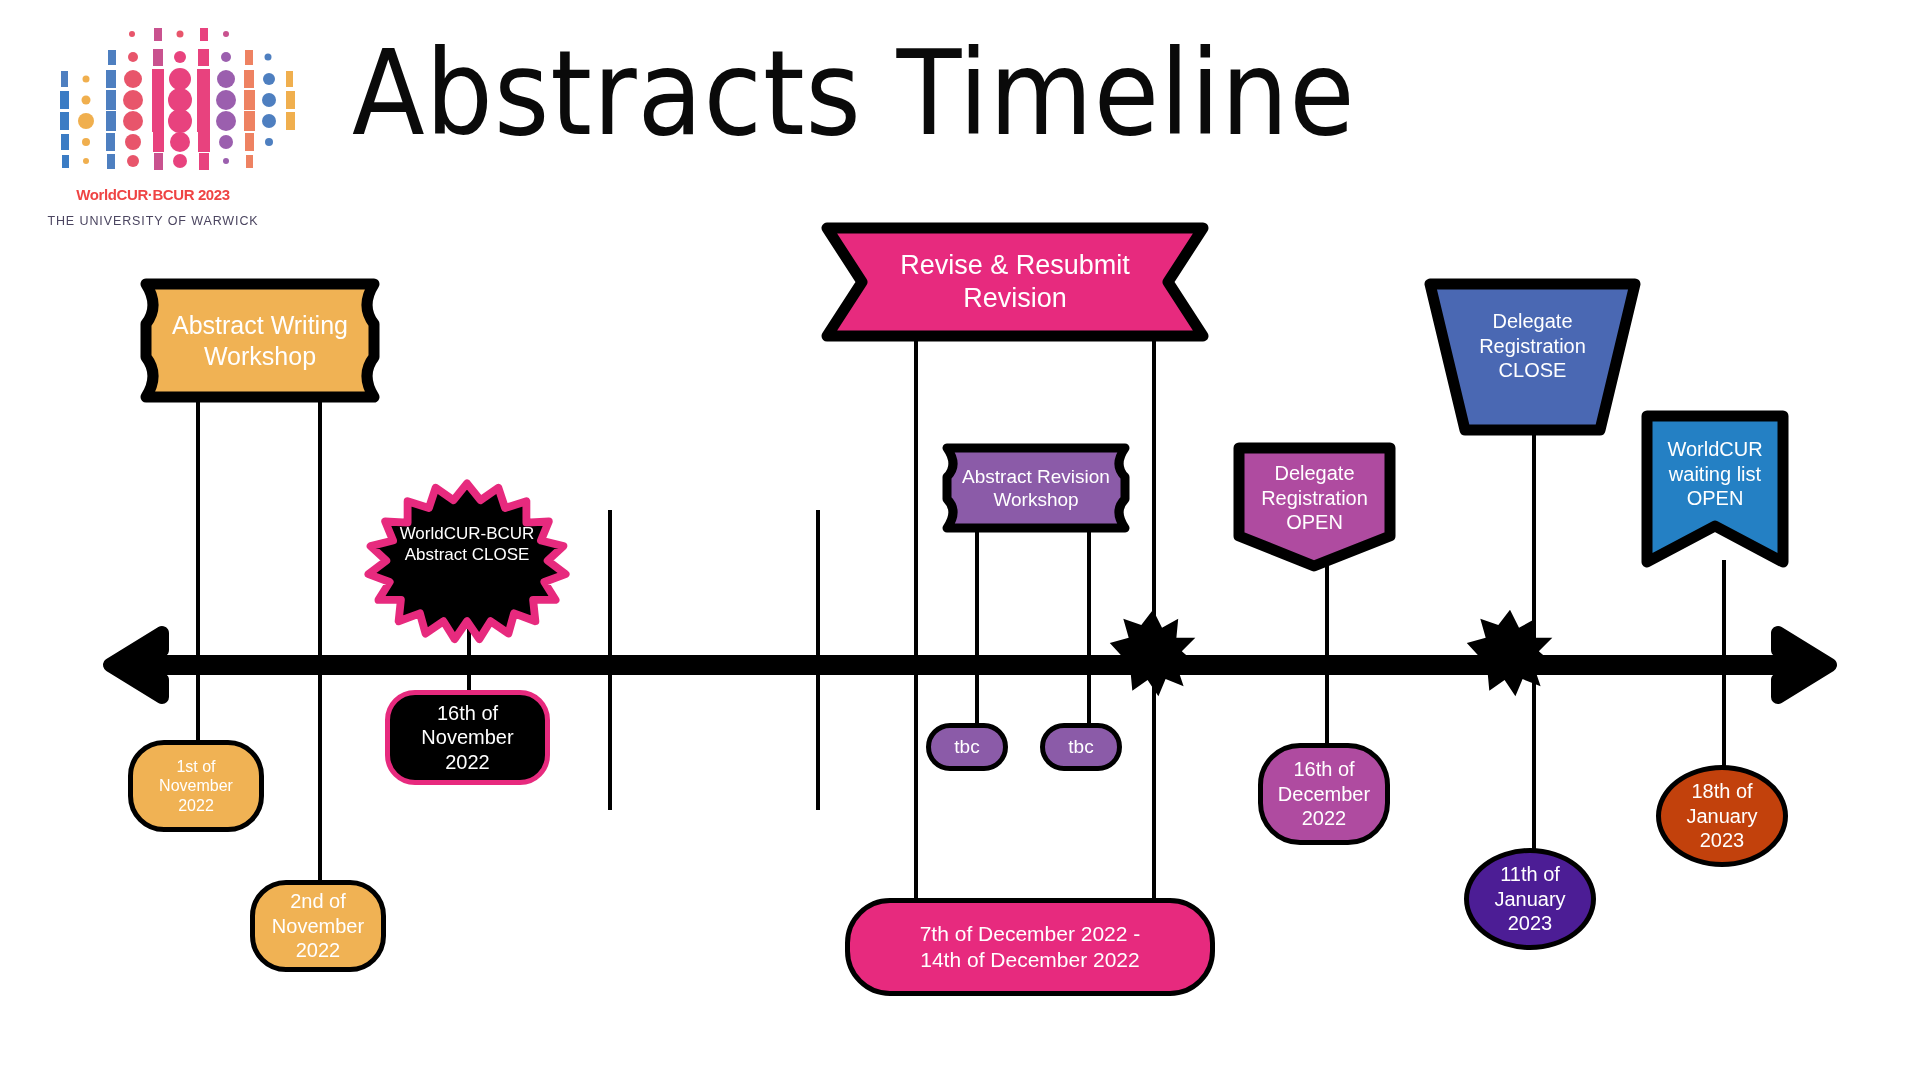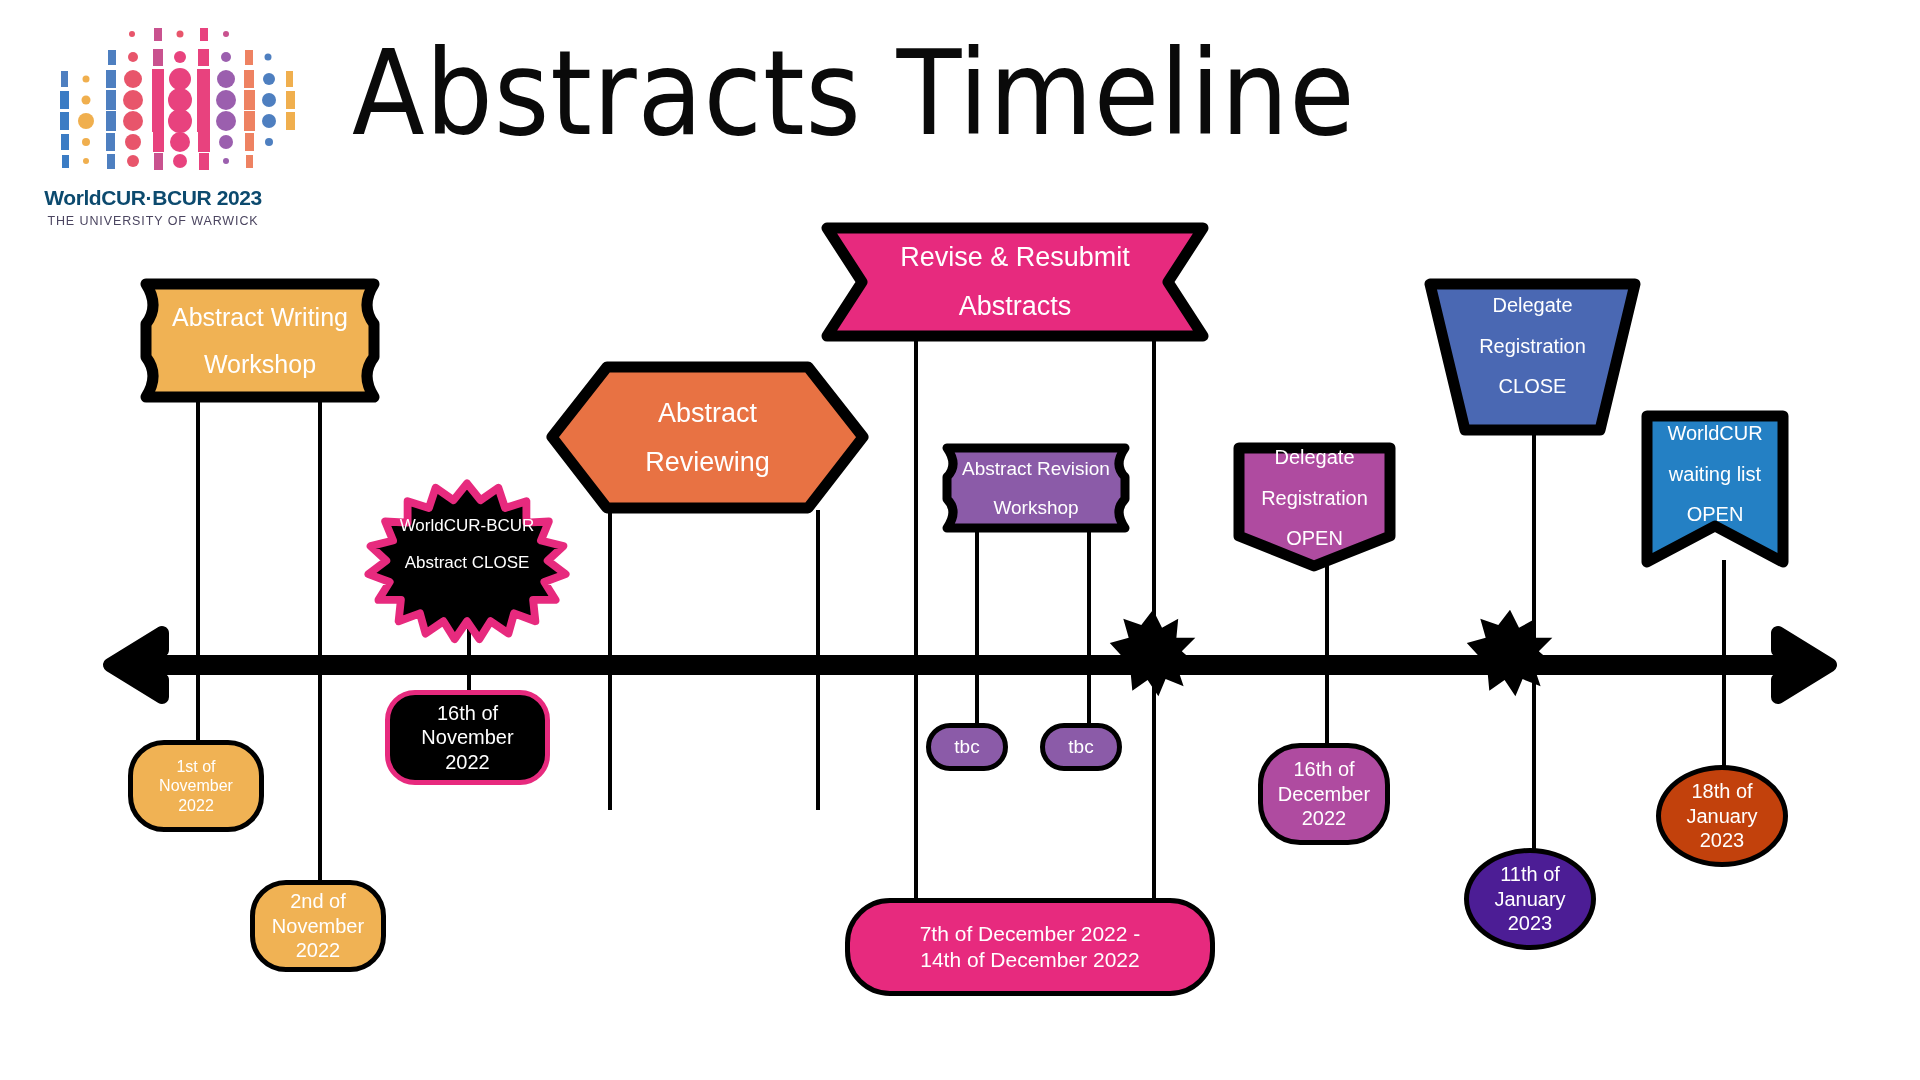--- a/index.html
+++ b/index.html
@@ -10,42 +10,41 @@
     overflow:hidden;
     position:relative;
   }
   .stage{position:absolute;left:0;top:0;width:1920px;height:1080px;}
   .abs{position:absolute;}
 
   
   #logo{left:28px;top:18px;width:250px;height:220px;}
   #logo-dots{position:absolute;left:0;top:0;width:250px;height:165px;}
   #logo-word{position:absolute;left:0;top:168px;width:250px;text-align:center;
-    font-weight:bold;font-size:21px;letter-spacing:-0.4px;color:#0c4a6e;
+    font-weight:bold;font-size:15px;letter-spacing:-0.4px;color:#ef4444;
     font-family:"Liberation Sans",sans-serif;white-space:nowrap;}
   #logo-sub{position:absolute;left:0;top:196px;width:250px;text-align:center;
     font-size:12.5px;letter-spacing:0.9px;color:#4b4560;
     font-family:"Liberation Sans",sans-serif;white-space:nowrap;}
 
   
   #title{
     left:352px;top:28px;width:1200px;height:130px;
     font-family:"DejaVu Sans Condensed","Liberation Sans",sans-serif;
     font-weight:300;font-size:118px;color:#0a0a0a;
     letter-spacing:1px;line-height:130px;white-space:nowrap;
   }
   .conn{background:#000;width:4px;}
 
   
   .card-txt{
     position:absolute;left:0;top:0;width:100%;height:100%;
     display:flex;flex-direction:column;align-items:center;justify-content:center;
     color:#fff;text-align:center;line-height:1.22;
     pointer-events:none;
-    gap:16px;
   }
   .card-txt span{display:block;}
 
   
   .pill{
     border:5px solid #000;color:#fff;text-align:center;
     display:flex;align-items:center;justify-content:center;
     line-height:1.22;box-sizing:border-box;
   }
   .pill span{display:block;}
@@ -213,38 +212,29 @@
 
   <div class="abs pill" style="left:385px;top:690px;width:165px;height:95px;border-radius:30px;
        background:#000;border:5px solid #E72A7E;font-size:20px;">
     <div>
       <span>16th of</span>
       <span>November</span>
       <span>2022</span>
     </div>
   </div>
 
-  <div class="abs" style="left:545px;top:360px;width:325px;height:155px;">
-    <svg width="325" height="155" viewBox="0 0 325 155">
-      <path d="M62 7 L263 7 L318 77 L263 148 L62 148 L7 77 Z" fill="#E87243" stroke="#000" stroke-width="11" stroke-linejoin="round"></path>
-    </svg>
-    <div class="card-txt" style="font-size:27px;">
-      <span>Abstract</span>
-      <span>Reviewing</span>
-    </div>
-  </div>
 
 
   <div class="abs" style="left:820px;top:222px;width:390px;height:120px;">
     <svg width="390" height="120" viewBox="0 0 390 120">
       <path d="M7 6 L383 6 L348 60 L383 114 L7 114 L42 60 Z" fill="#E72A7E" stroke="#000" stroke-width="11" stroke-linejoin="round"></path>
     </svg>
     <div class="card-txt" style="font-size:27px;">
       <span>Revise &amp; Resubmit</span>
-      <span>Abstracts</span>
+      <span>Revision</span>
     </div>
   </div>
 
   <div class="abs pill" style="left:845px;top:898px;width:370px;height:98px;border-radius:45px;
        background:#E72A7E;font-size:21px;">
     <div>
       <span>7th of December 2022 -</span>
       <span>14th of December 2022</span>
     </div>
   </div>

